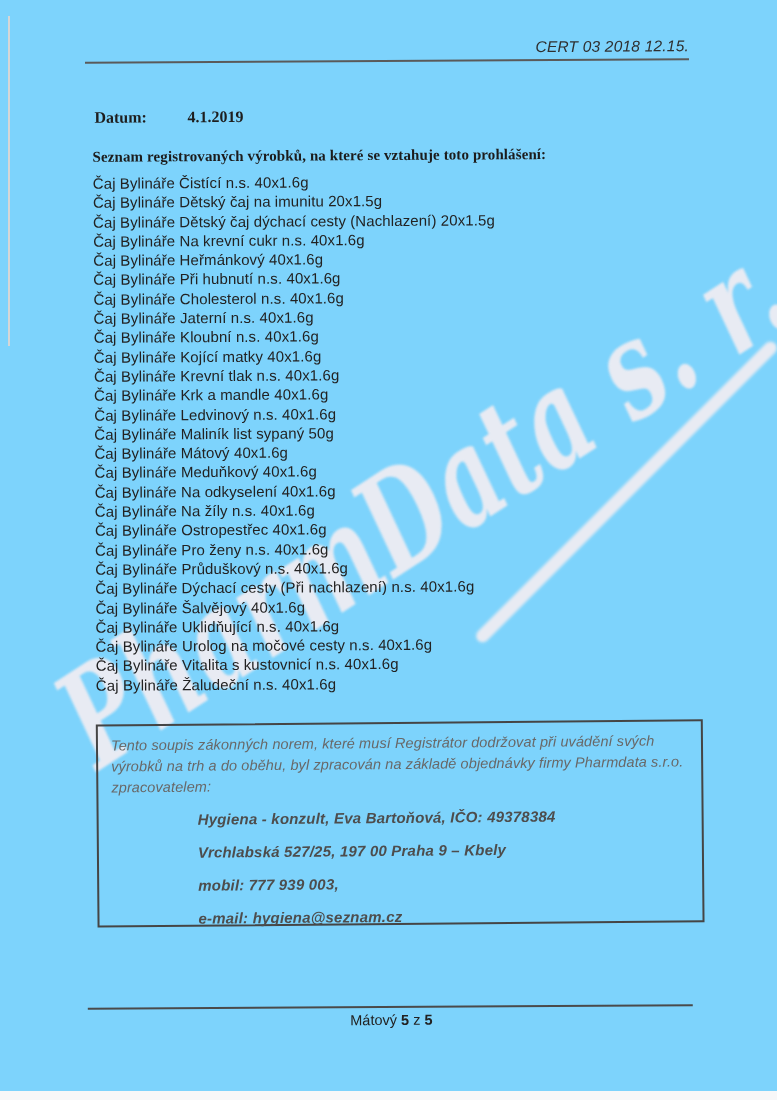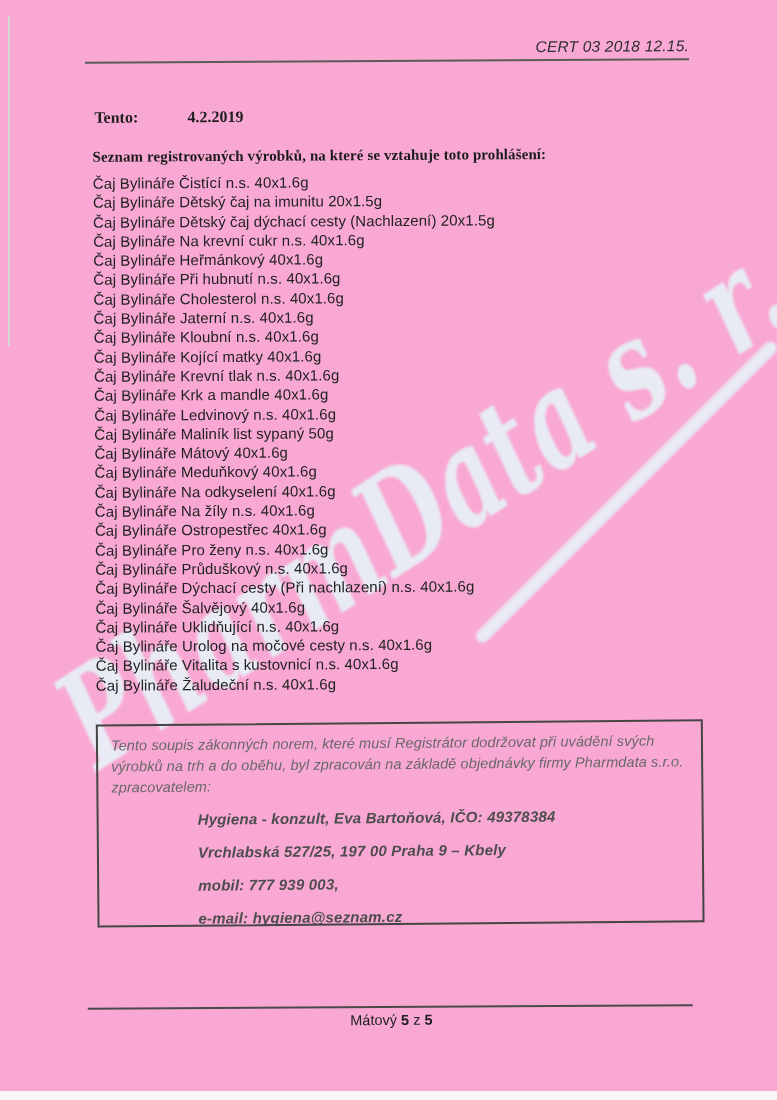--- a/index.html
+++ b/index.html
@@ -1,18 +1,18 @@
 <!DOCTYPE html>
 <html><head>
 <meta charset="utf-8">
 <style>
   html,body{margin:0;padding:0;background:#ffffff;}
   .page{
     position:relative;width:777px;height:1100px;margin:0 auto;
-    background:#f9a8d4;overflow:hidden;
+    background:#7dd3fc;overflow:hidden;
     font-family:"Liberation Sans",sans-serif;
     color:#2a2a2a;
   }
   
   .edge-line-left{position:absolute;left:8px;top:16px;width:2px;height:330px;background:#d6d6d6;}
   .bottom-band{position:absolute;left:0;bottom:0;width:777px;height:9px;background:#f7f7f8;}
 
   
   .wm-layer{position:absolute;inset:0;z-index:0;}
   .watermark{
@@ -90,22 +90,22 @@
 
   <div class="edge-line-left"></div>
   <div class="bottom-band"></div>
 
   <div class="content">
 
     <div class="header-ref">CERT 03 2018 12.15.</div>
     <div class="header-rule"></div>
 
     <div class="date-row">
-      <span class="label">Tento:</span>
-      <span class="value">4.2.2019</span>
+      <span class="label">Datum:</span>
+      <span class="value">4.1.2019</span>
     </div>
 
     <div class="list-heading">Seznam registrovaných výrobků, na které se vztahuje toto prohlášení:</div>
 
     <ul class="product-list">
 
     <li class="product-line">Čaj Bylináře Čistící n.s. 40x1.6g</li>
         <li class="product-line">Čaj Bylináře Dětský čaj na imunitu 20x1.5g</li>
         <li class="product-line">Čaj Bylináře Dětský čaj dýchací cesty (Nachlazení) 20x1.5g</li>
         <li class="product-line">Čaj Bylináře Na krevní cukr n.s. 40x1.6g</li>

